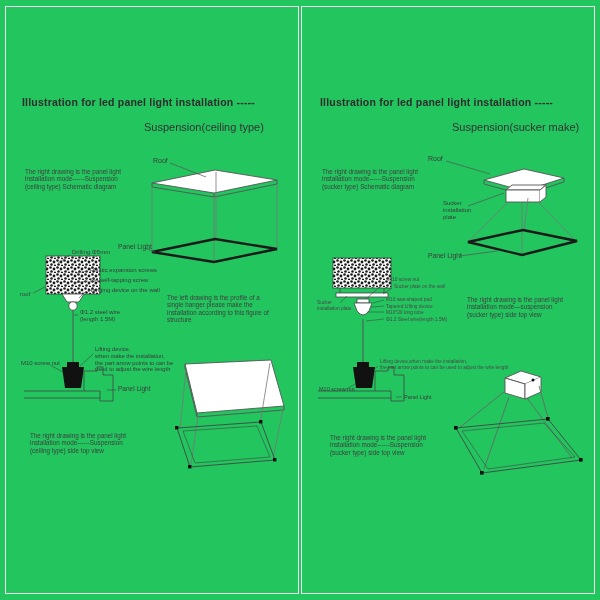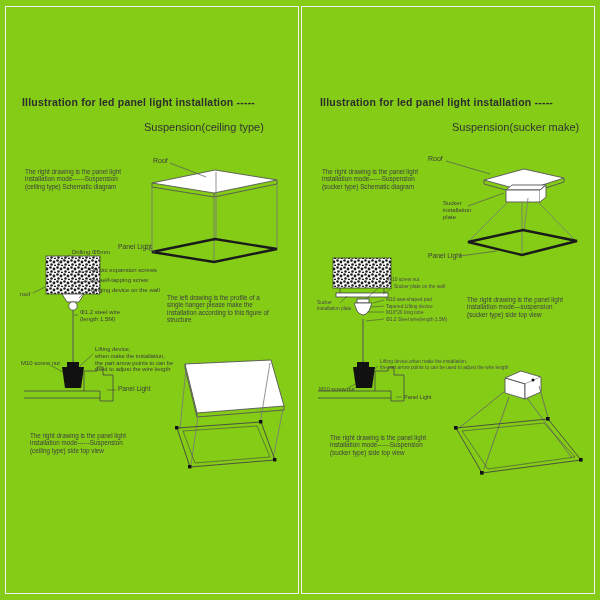--- a/index.html
+++ b/index.html
@@ -1,17 +1,17 @@
 <!DOCTYPE html>
 <html><head>
 <meta charset="utf-8">
 <style>
   html,body{margin:0;padding:0;background:#fff;}
   #canvas{
-    position:relative;width:600px;height:600px;background:#84cc16;
+    position:relative;width:600px;height:600px;background:#22c55e;
     font-family:"Liberation Sans",sans-serif;color:#3c3c3c;overflow:hidden;
   }
   .panel-frame{position:absolute;top:6px;width:292px;height:586px;border:1px solid #f0f0f0;}
   .lbl{position:absolute;white-space:pre-line;line-height:1.18;color:#3c3c3c;}
   .title{font-size:10.5px;font-weight:bold;color:#2d2d2d;letter-spacing:.2px;white-space:nowrap;}
   .subtitle{font-size:11px;color:#333;white-space:nowrap;}
   .note{font-size:6.3px;color:#404040;}
   .small{font-size:6px;white-space:nowrap;}
   .tiny{font-size:4.8px;white-space:nowrap;color:#4a4a4a;}
   svg{position:absolute;left:0;top:0;}

